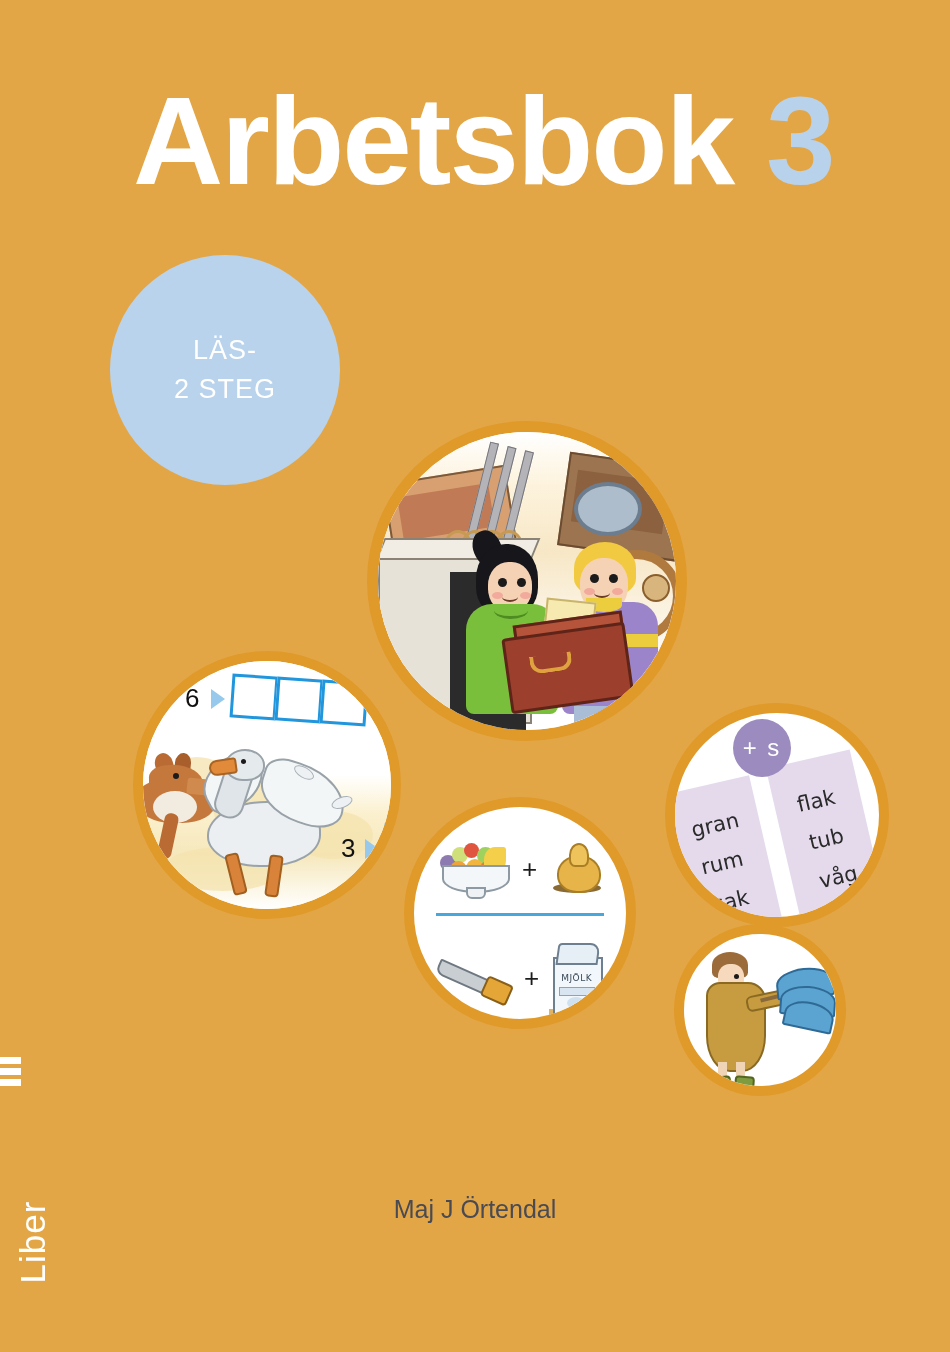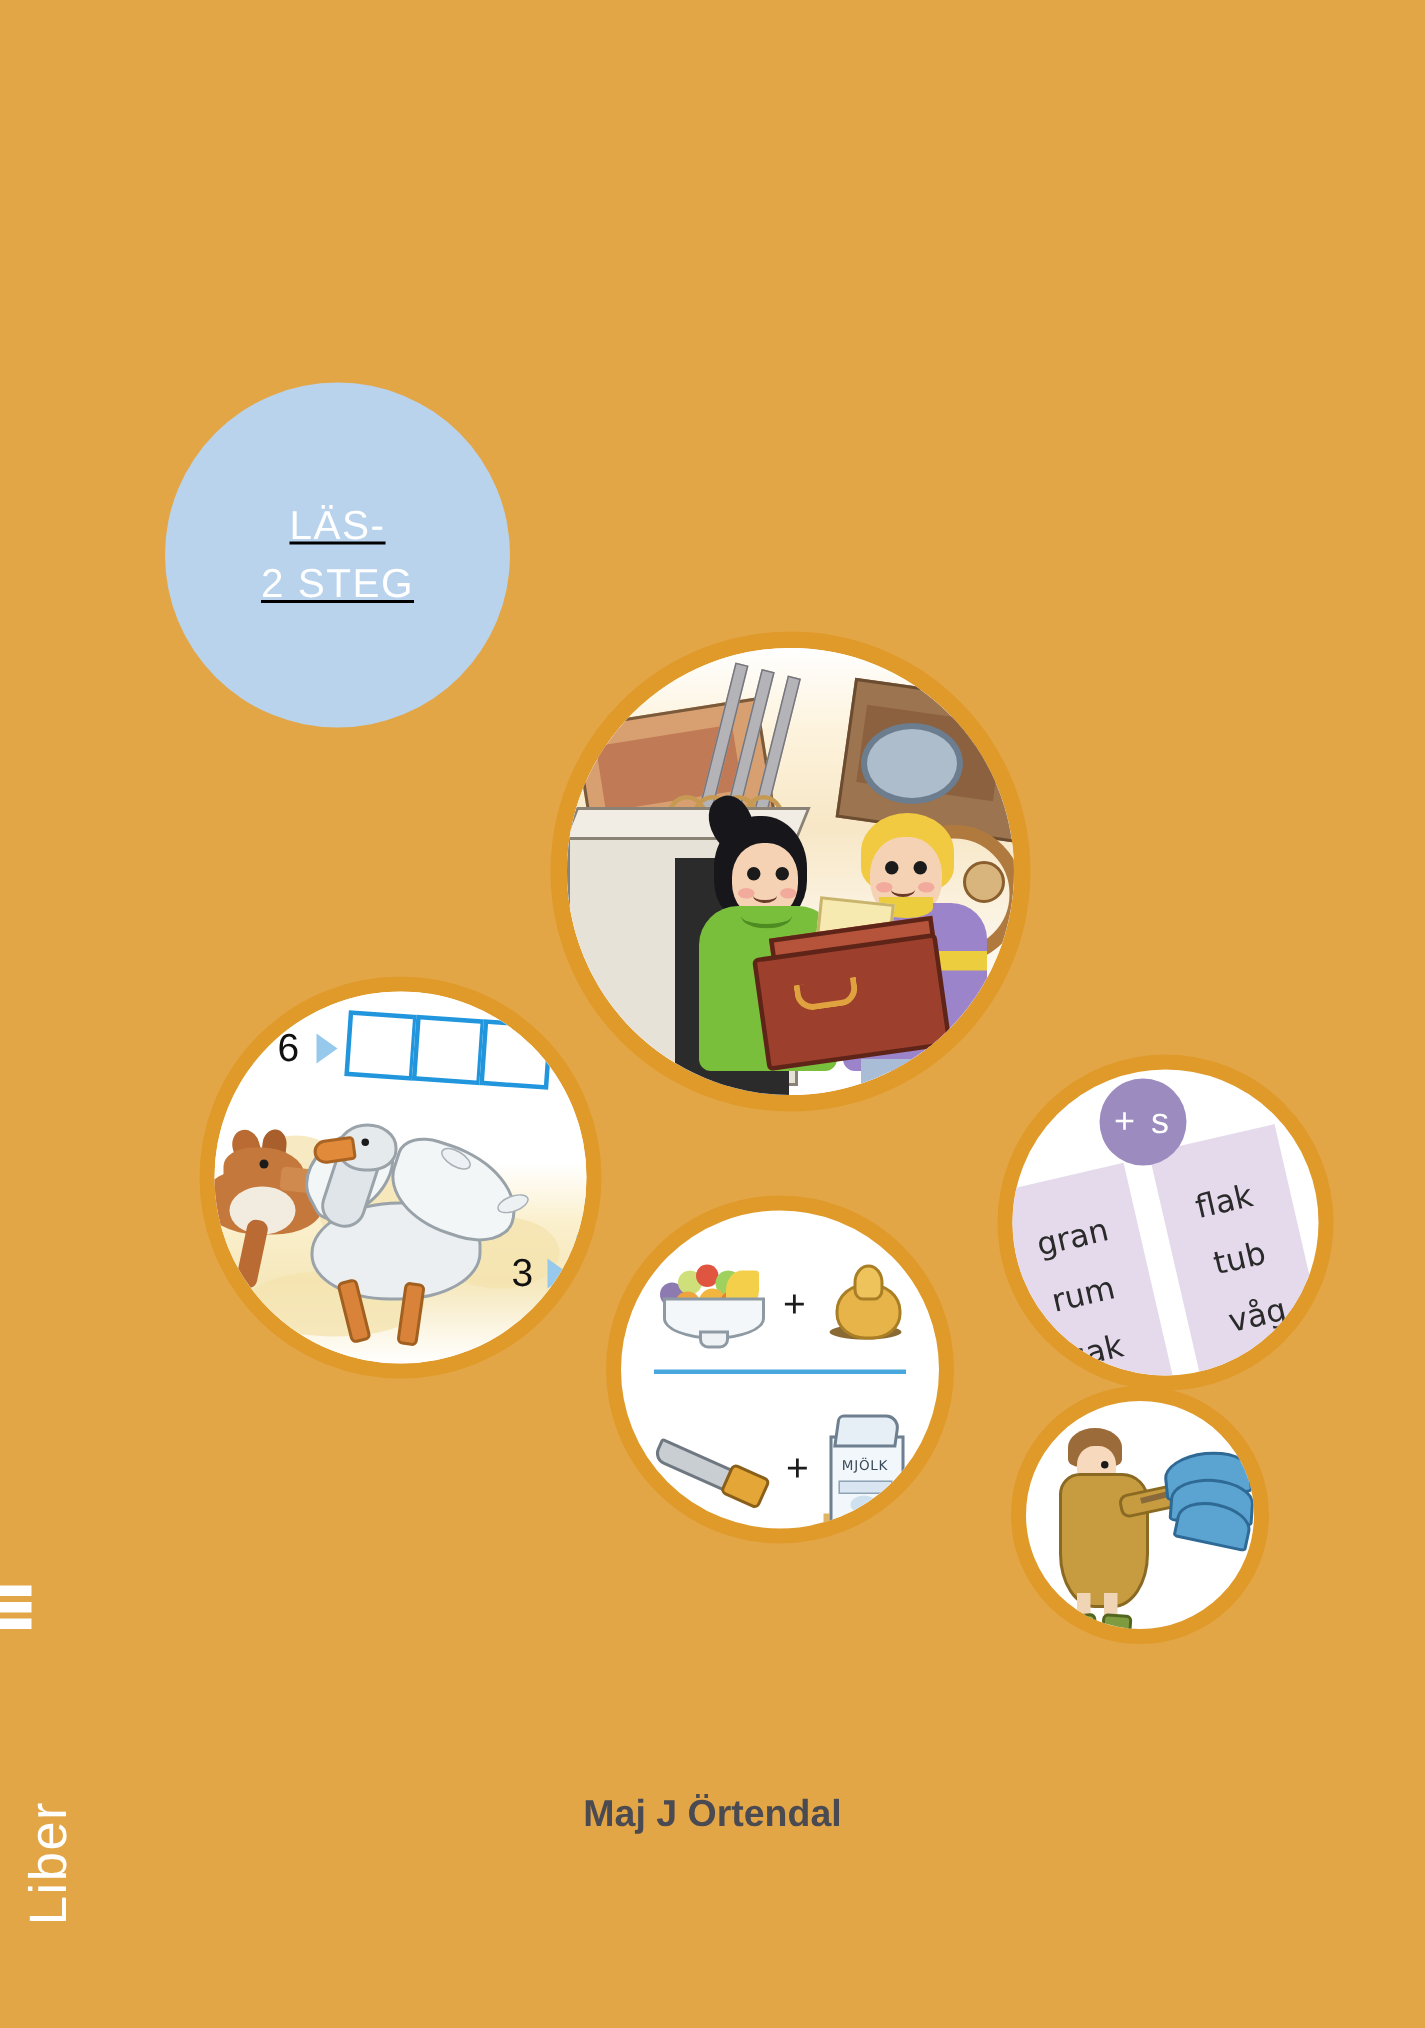--- a/index.html
+++ b/index.html
@@ -36,21 +36,20 @@
     top:255px;
     width:230px;
     height:230px;
     border-radius:50%;
     background:#b9d3ec;
     display:flex;
     flex-direction:column;
     align-items:center;
     justify-content:center;
     text-align:center;
-    text-decoration:underline;
   }
   #badge .bline{
     color:#ffffff;
     font-size:27px;
     font-weight:300;
     letter-spacing:1px;
     line-height:1.45;
     white-space:nowrap;
   }
 
@@ -182,21 +181,21 @@
   .um-rib{ position:absolute; left:0; top:0; width:56px; height:22px; background:#5ba3d0; border:2px solid #2e6a95; border-radius:50% 50% 8% 8%; }
   .um-shaft{ position:absolute; left:76px; top:60px; width:38px; height:4px; background:#8a6a3a; transform:rotate(-14deg); }
 
   
   #author{
     position:absolute;
     left:0; right:0;
     top:1195px;
     text-align:center;
     font-size:25px;
-    font-weight:bold;
+    font-weight:normal;
     color:#4a4a52;
   }
   #liber-bars{ position:absolute; left:0; top:1057px; width:21px; height:30px; }
   #liber-bars i{ position:absolute; left:0; width:21px; height:7px; background:#ffffff; display:block; }
   #liber-name{
     position:absolute;
     left:-22px;
     top:1222px;
     width:110px;
     color:#ffffff;
@@ -206,20 +205,24 @@
     transform:rotate(-90deg);
     transform-origin:center center;
     text-align:center;
   }
 </style>
 </head>
 <body>
 
 <div id="cover">
 
+  <div id="title">
+    <span>Arbetsbok</span>
+    <span class="num">3</span>
+  </div>
 
   <div id="badge">
     <span class="bline">LÄS-</span>
     <span class="bline">2 STEG</span>
   </div>
 
   <div class="circle" id="c-attic">
     <div class="scene">
       <div class="attic-bg"></div>
       <div class="box attic-junk1"></div>

